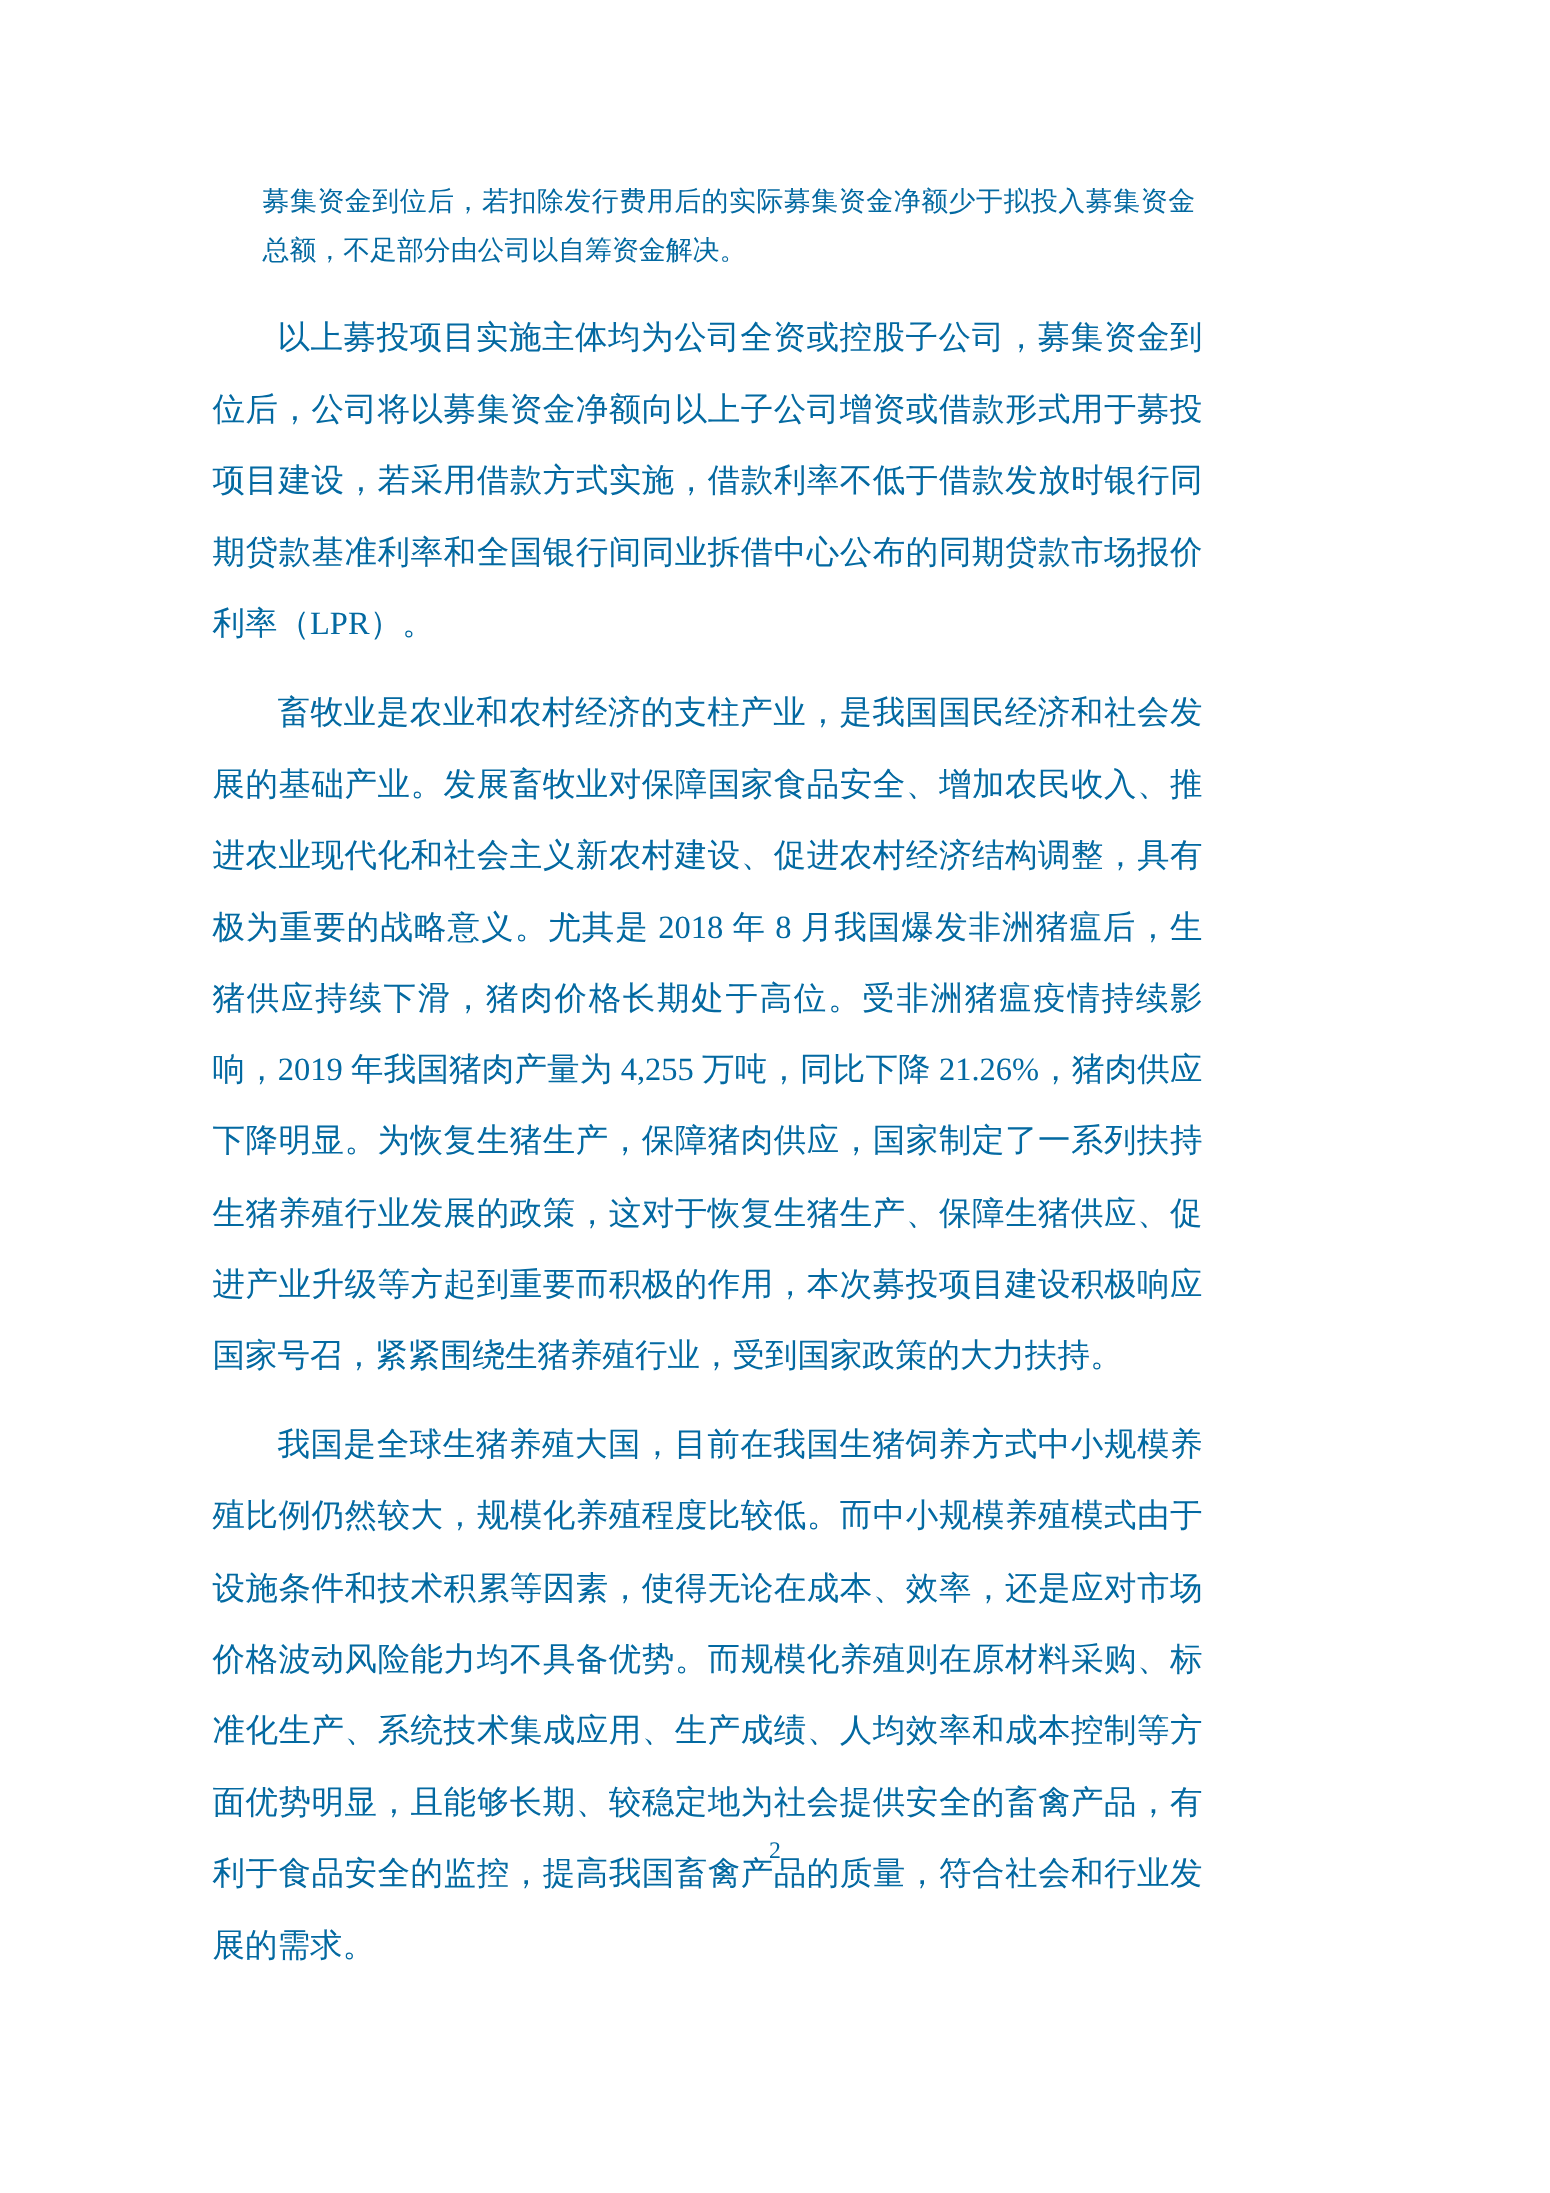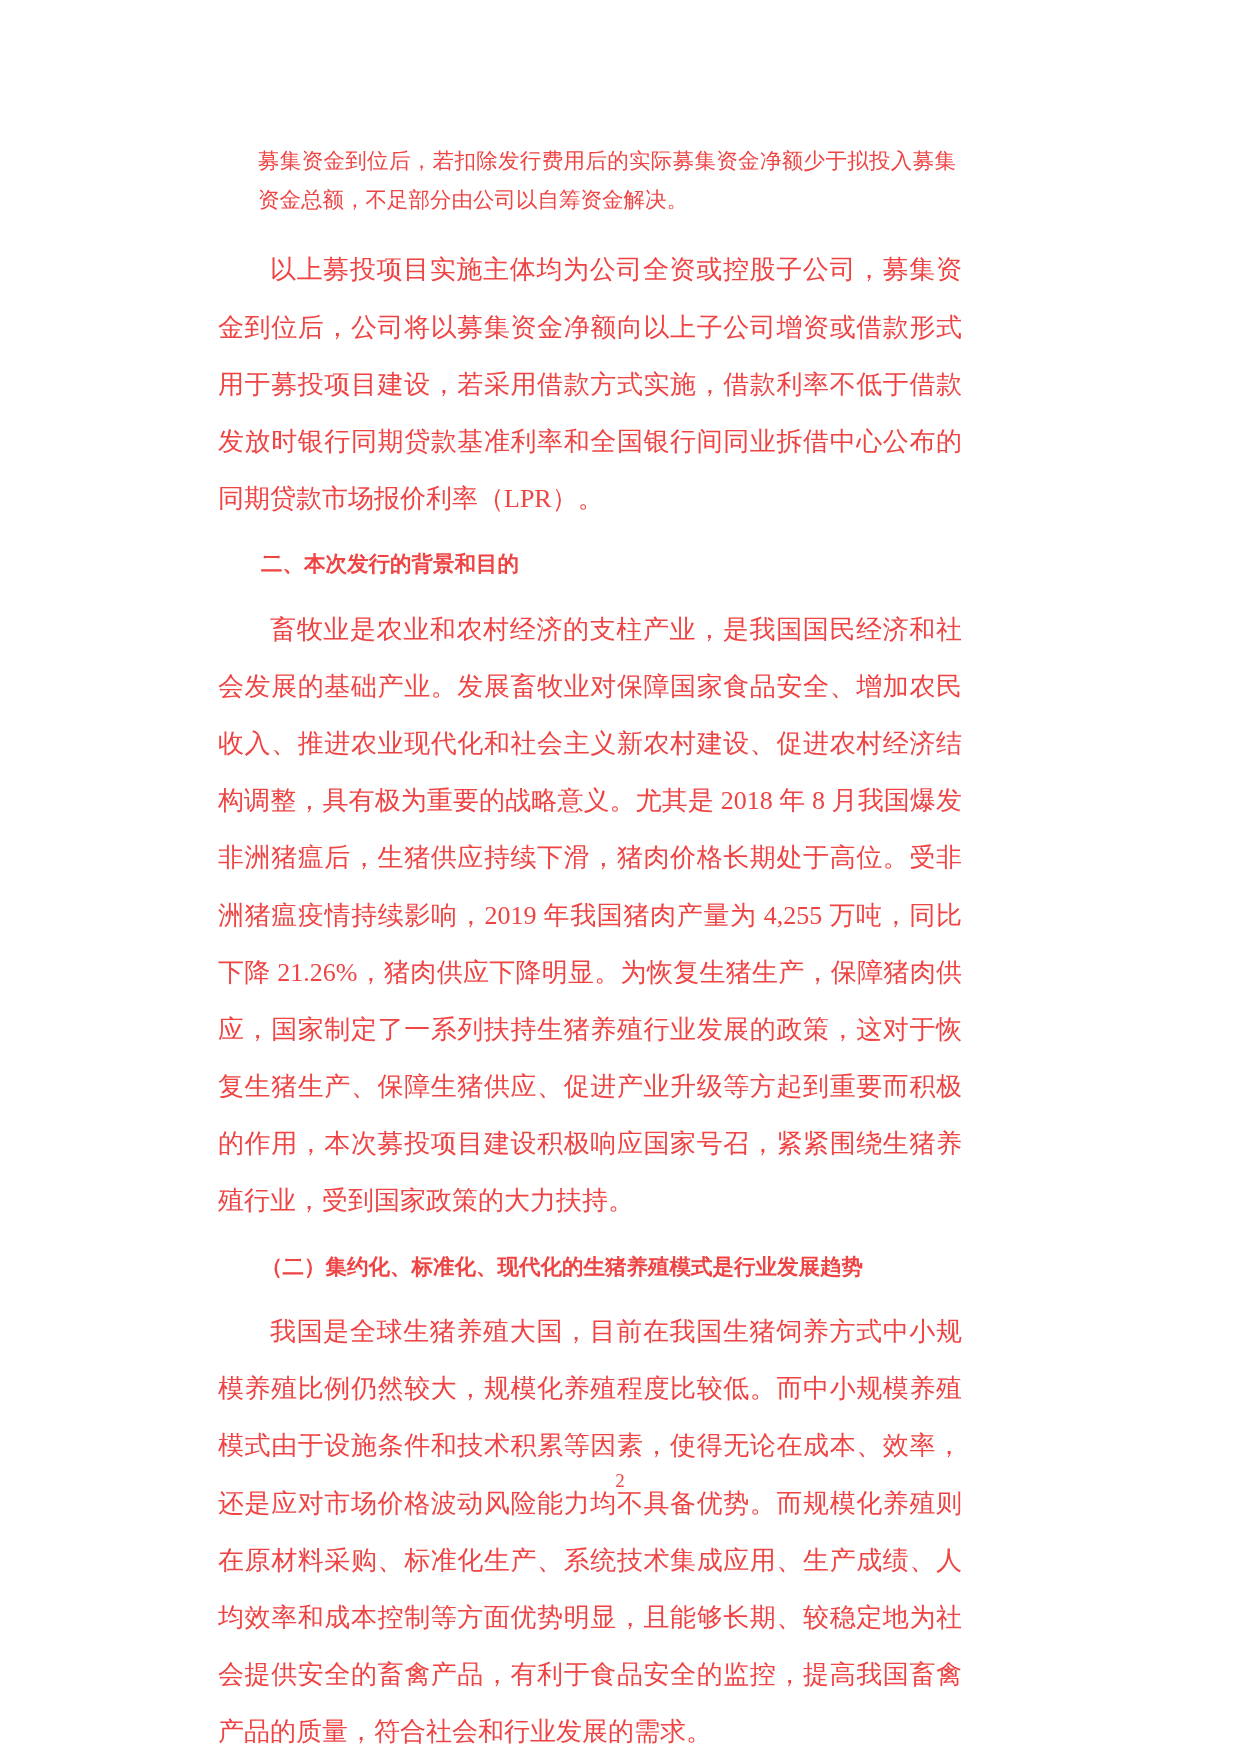--- a/index.html
+++ b/index.html
@@ -8,23 +8,22 @@
     background: #ffffff;
   }
   .page {
     position: relative;
     width: 1240px;
     height: 1754px;
     margin: 0 auto;
     background: #ffffff;
     box-sizing: border-box;
     font-family: "Liberation Serif", "DejaVu Serif", serif;
-    color: #ef4444;
+    color: #0369a1;
     overflow: hidden;
-    padding-left: 48px;
   }
   .content {
     box-sizing: border-box;
     padding: 142px 278px 0 170px;
   }
   .note {
     margin: 0 6px 22px 40px;
     font-size: 21.5px;
     line-height: 1.8;
     text-align: justify;
@@ -55,19 +54,17 @@
     line-height: 1.2;
   }
 </style>
 </head>
 <body>
 
 <div class="page">
   <div class="content">
     <p class="note">募集资金到位后，若扣除发行费用后的实际募集资金净额少于拟投入募集资金总额，不足部分由公司以自筹资金解决。</p>
     <p class="para">以上募投项目实施主体均为公司全资或控股子公司，募集资金到位后，公司将以募集资金净额向以上子公司增资或借款形式用于募投项目建设，若采用借款方式实施，借款利率不低于借款发放时银行同期贷款基准利率和全国银行间同业拆借中心公布的同期贷款市场报价利率（LPR）。</p>
-    <h2 class="heading-l1">二、本次发行的背景和目的</h2>
     <p class="para">畜牧业是农业和农村经济的支柱产业，是我国国民经济和社会发展的基础产业。发展畜牧业对保障国家食品安全、增加农民收入、推进农业现代化和社会主义新农村建设、促进农村经济结构调整，具有极为重要的战略意义。尤其是 2018 年 8 月我国爆发非洲猪瘟后，生猪供应持续下滑，猪肉价格长期处于高位。受非洲猪瘟疫情持续影响，2019 年我国猪肉产量为 4,255 万吨，同比下降 21.26%，猪肉供应下降明显。为恢复生猪生产，保障猪肉供应，国家制定了一系列扶持生猪养殖行业发展的政策，这对于恢复生猪生产、保障生猪供应、促进产业升级等方起到重要而积极的作用，本次募投项目建设积极响应国家号召，紧紧围绕生猪养殖行业，受到国家政策的大力扶持。</p>
-    <h3 class="heading-l2">（二）集约化、标准化、现代化的生猪养殖模式是行业发展趋势</h3>
     <p class="para">我国是全球生猪养殖大国，目前在我国生猪饲养方式中小规模养殖比例仍然较大，规模化养殖程度比较低。而中小规模养殖模式由于设施条件和技术积累等因素，使得无论在成本、效率，还是应对市场价格波动风险能力均不具备优势。而规模化养殖则在原材料采购、标准化生产、系统技术集成应用、生产成绩、人均效率和成本控制等方面优势明显，且能够长期、较稳定地为社会提供安全的畜禽产品，有利于食品安全的监控，提高我国畜禽产品的质量，符合社会和行业发展的需求。</p>
   </div>
   <div class="footer">2</div>
 </div>
 
 </body></html>

